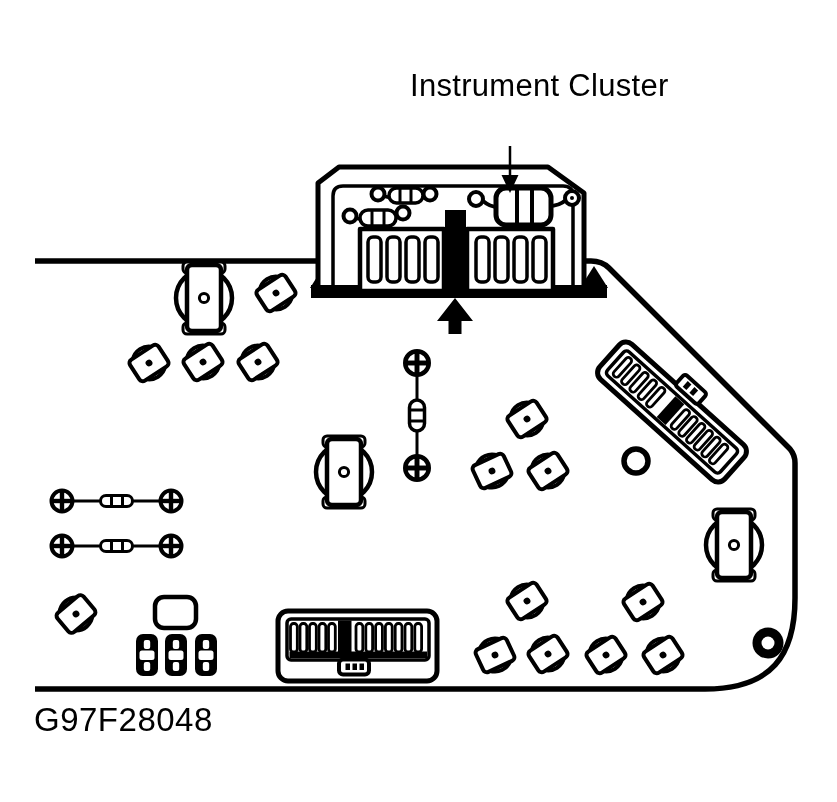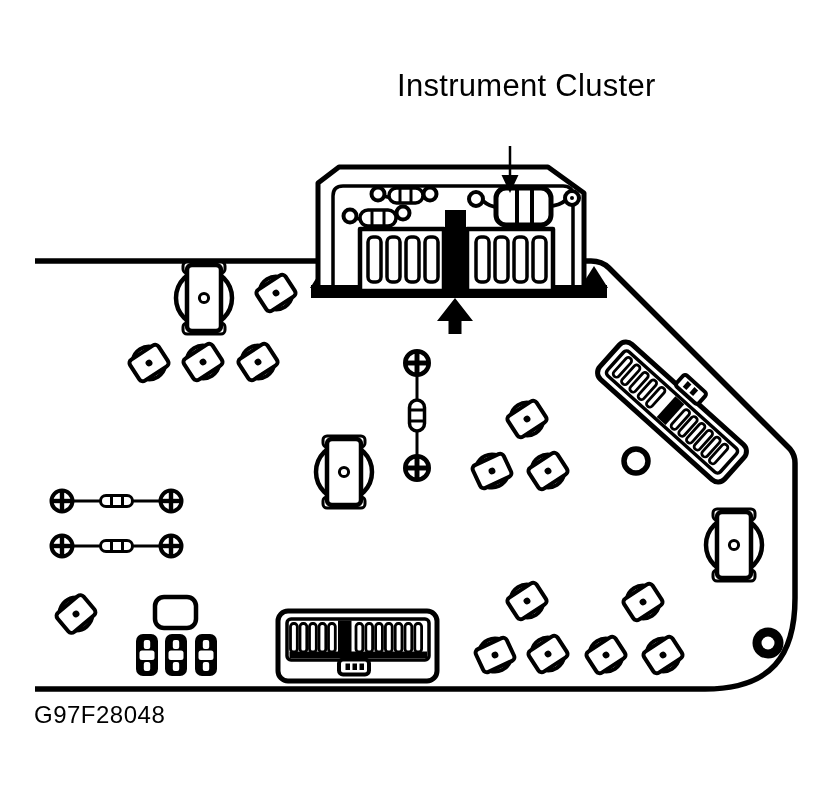--- a/index.html
+++ b/index.html
@@ -1,22 +1,22 @@
 <!DOCTYPE html>
 <html style="--ink: #000000; --paper: #ffffff;"><head>
 <meta charset="utf-8">
 <style>
   :root { --ink:#000000; --paper:#ffffff; }
   html,body { margin:0; padding:0; background:var(--paper); }
   .stage { position:relative; width:837px; height:802px; background:var(--paper);
            font-family:"Liberation Sans", sans-serif; color:var(--ink); overflow:hidden; }
   .stage svg { position:absolute; left:0; top:0; }
-  .callout { position:absolute; left:397px; top:68px; font-size:31px; line-height:36px;
+  .callout { position:absolute; left:410px; top:68px; font-size:31px; line-height:36px;
              letter-spacing:.3px; white-space:nowrap; }
-  .figure-id { position:absolute; left:34px; top:701px; font-size:24px; letter-spacing:.5px; }
+  .figure-id { position:absolute; left:34px; top:701px; font-size:33px; letter-spacing:.5px; }
   
   .w5  { fill:var(--paper); stroke:var(--ink); stroke-width:5;   stroke-linejoin:round; }
   .w45 { fill:var(--paper); stroke:var(--ink); stroke-width:4.5; stroke-linejoin:round; }
   .w4  { fill:var(--paper); stroke:var(--ink); stroke-width:4;   stroke-linejoin:round; }
   .w35 { fill:var(--paper); stroke:var(--ink); stroke-width:3.5; stroke-linejoin:round; }
   .w3  { fill:var(--paper); stroke:var(--ink); stroke-width:3;   stroke-linejoin:round; }
   .w28 { fill:var(--paper); stroke:var(--ink); stroke-width:2.8; }
   .l25 { fill:none; stroke:var(--ink); stroke-width:2.5; }
   .l3  { fill:none; stroke:var(--ink); stroke-width:3; }
   .l35 { fill:none; stroke:var(--ink); stroke-width:3.5; }

